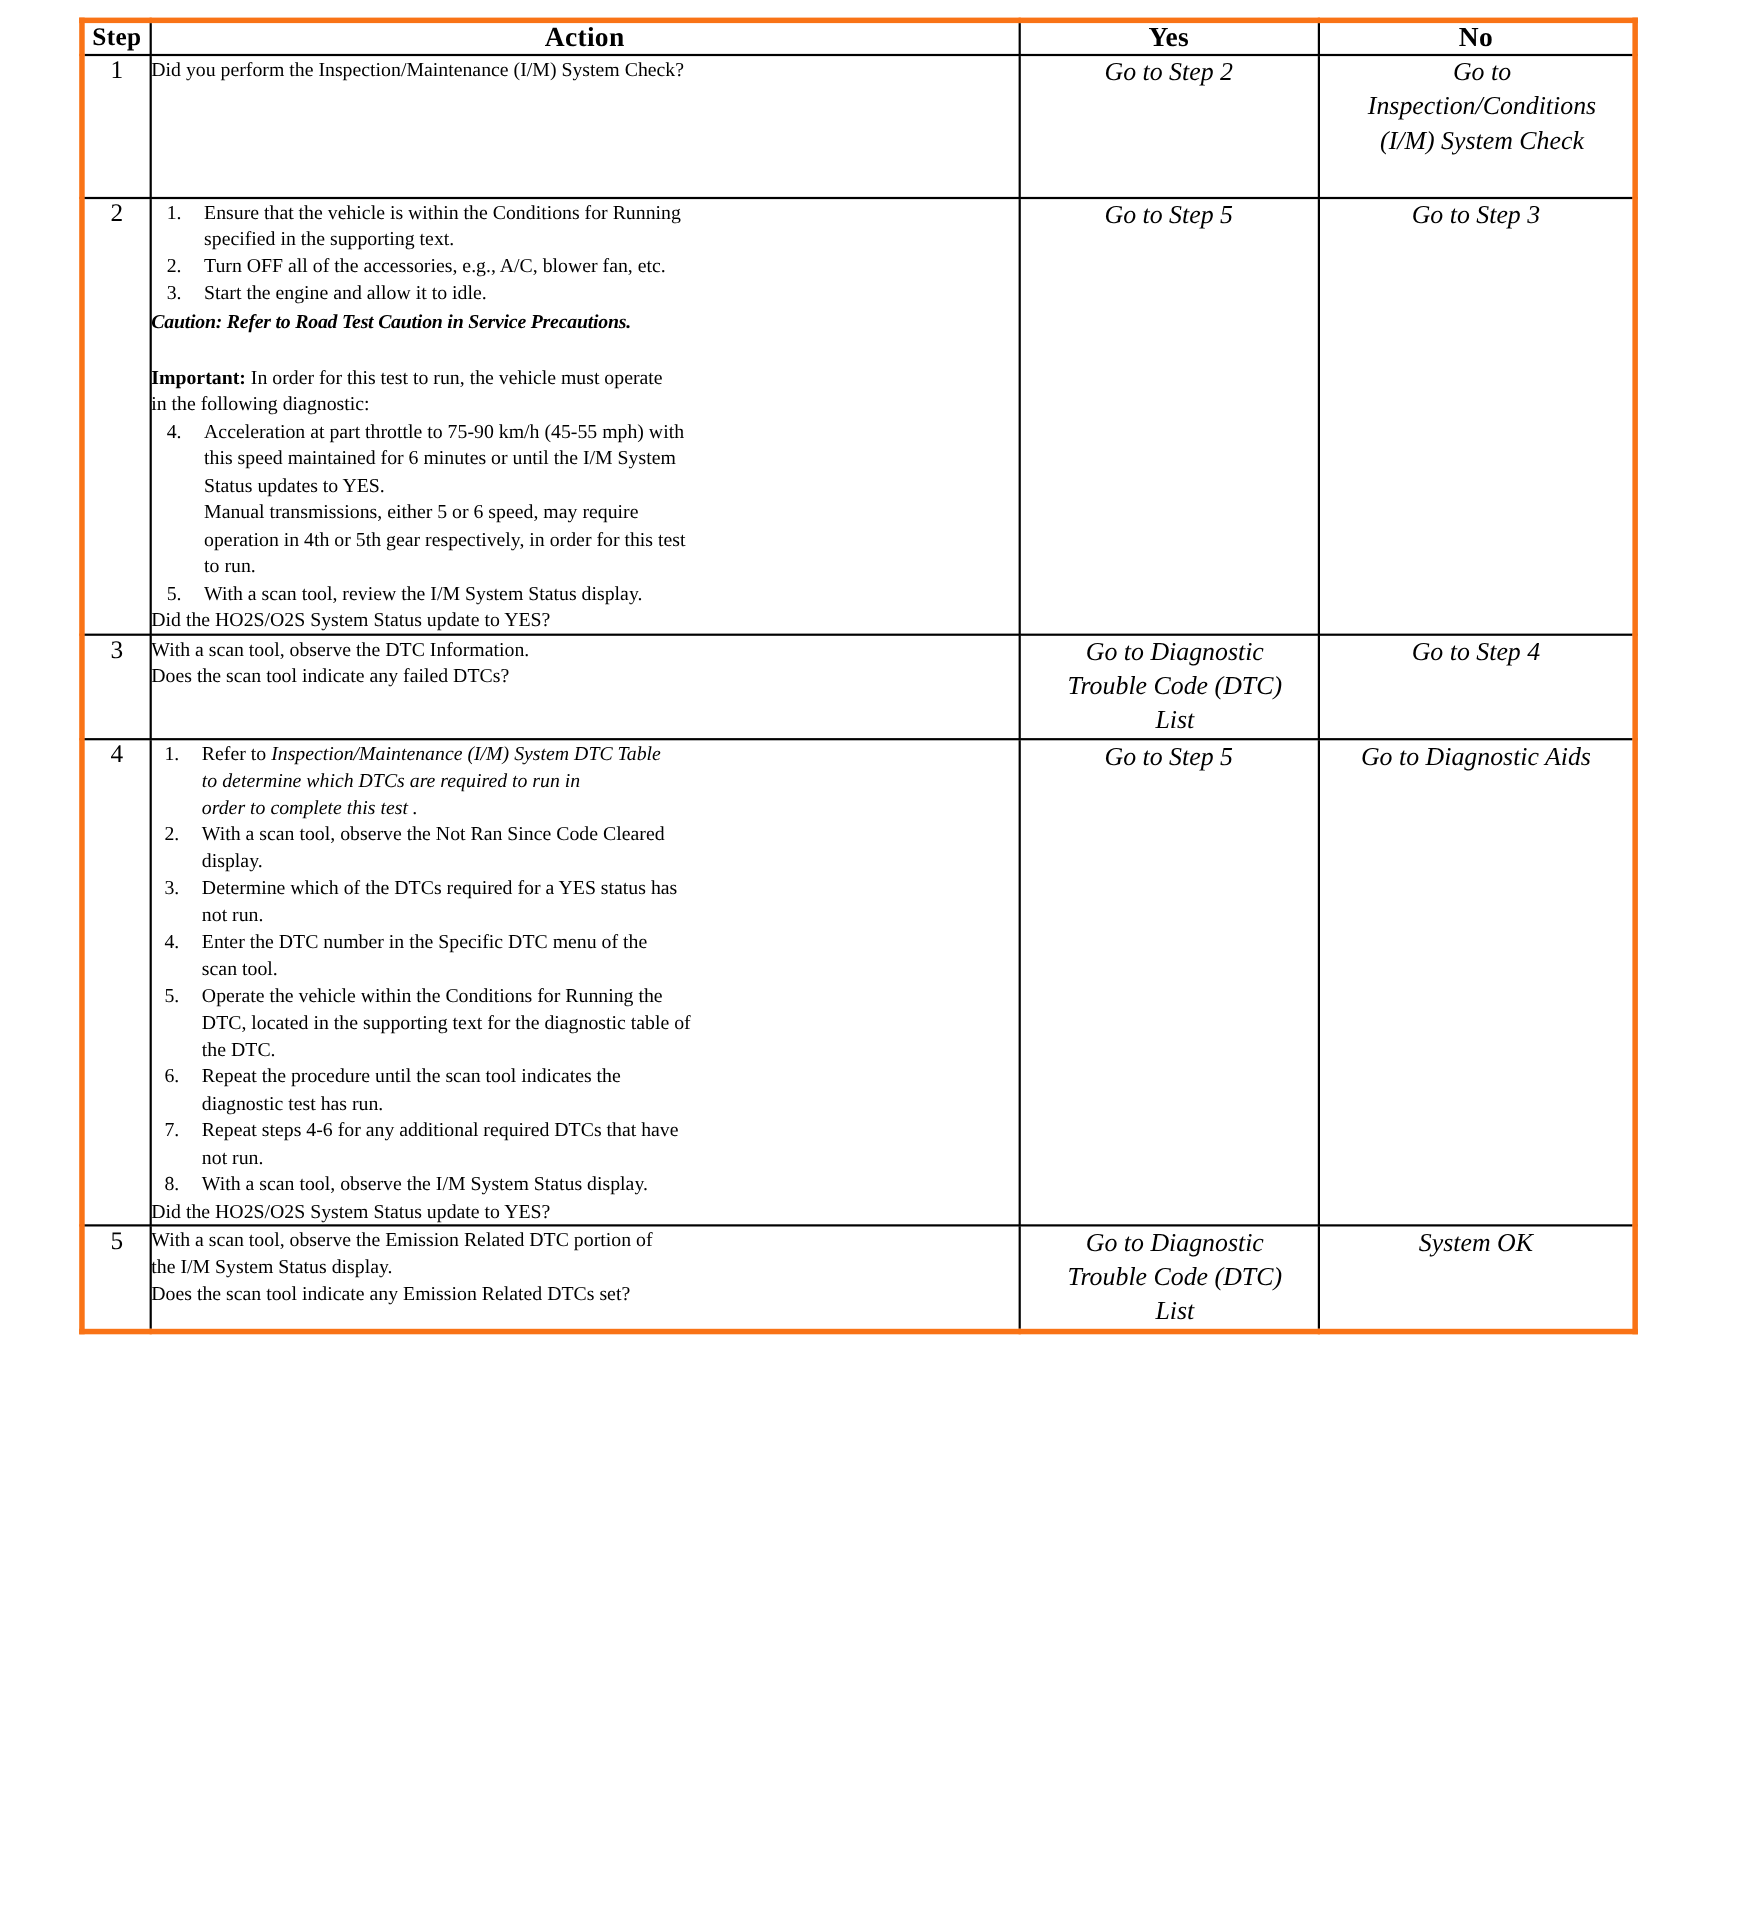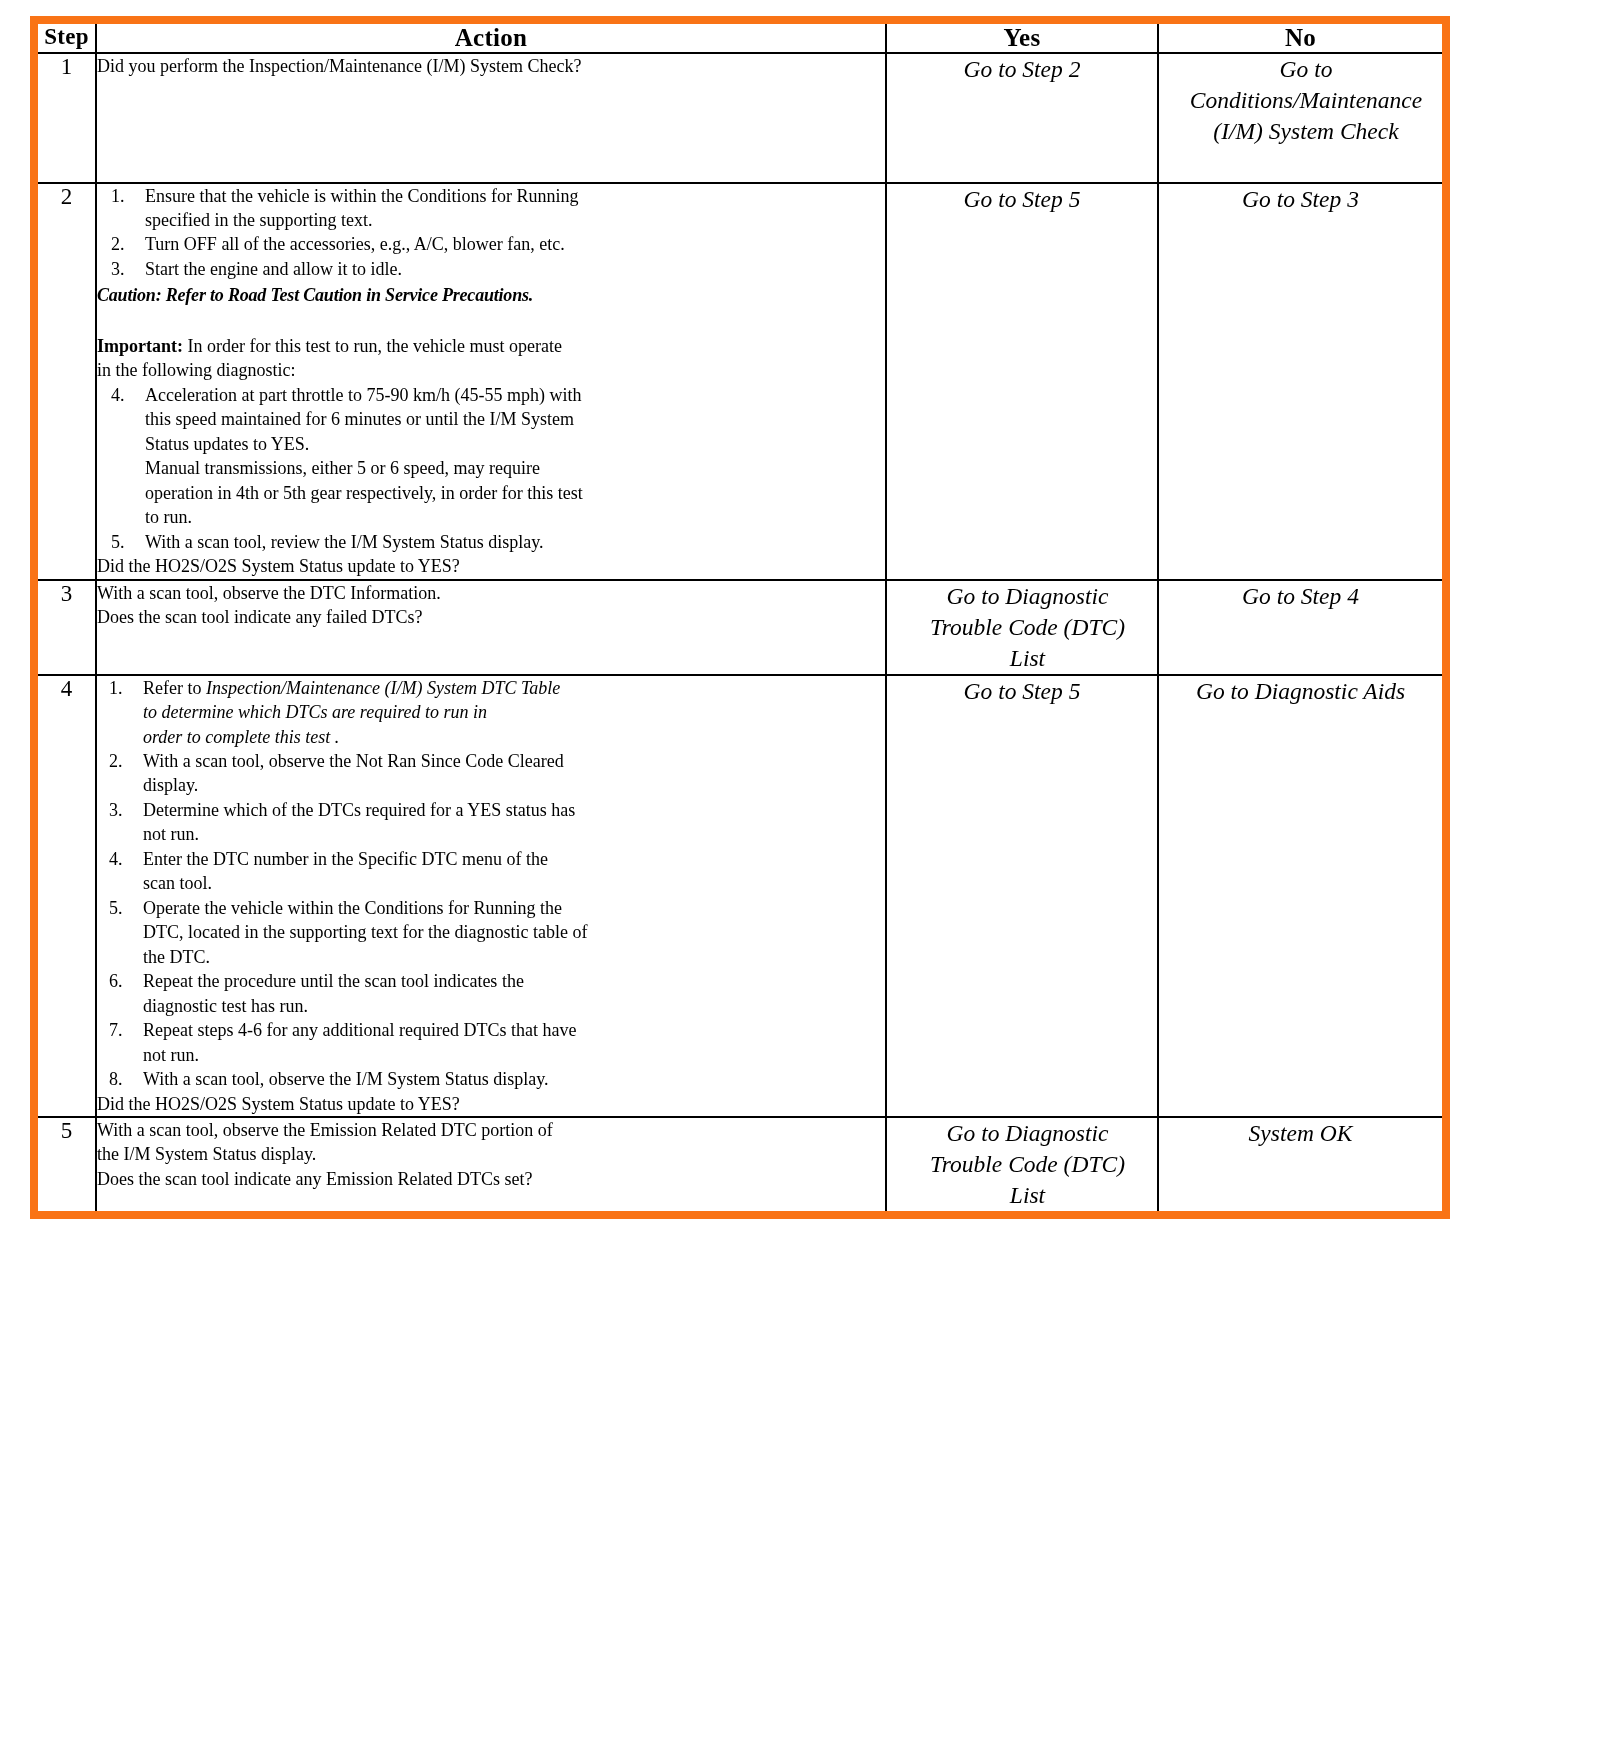--- a/index.html
+++ b/index.html
@@ -15,21 +15,22 @@
   }
   .page {
     width: 1600px;
     box-sizing: border-box;
     padding: 16px 22px 20px 30px;
   }
   table.diag {
     border-collapse: collapse;
     width: 1381px;
     table-layout: fixed;
-    border: 8px solid #f97316;
+    border: 5px solid #f97316;
+    margin-left: 42px;
   }
   table.diag col.c-step { width: 62px; }
   table.diag col.c-action { width: 790px; }
   table.diag col.c-yes { width: 272px; }
   table.diag col.c-no { width: 288px; }
 
   table.diag th, table.diag td {
     border: 2px solid #000;
     vertical-align: top;
     padding: 0;
@@ -139,21 +140,21 @@
           <span class="question">Did you perform the Inspection/Maintenance (I/M) System Check?</span>
         </td>
         <td class="ans-cell">
           <span class="ans-stack">
             <span class="ans-line">Go to Step 2</span>
           </span>
         </td>
         <td class="ans-cell top">
           <span class="ans-stack">
             <span class="ans-line">Go to</span>
-            <span class="ans-line">Conditions/Maintenance</span>
+            <span class="ans-line">Inspection/Conditions</span>
             <span class="ans-line">(I/M) System Check</span>
           </span>
         </td>
       </tr>
 
       <tr>
         <td class="step-cell">2</td>
         <td class="action-cell row2-action">
           <ul class="numlist">
             <li>

